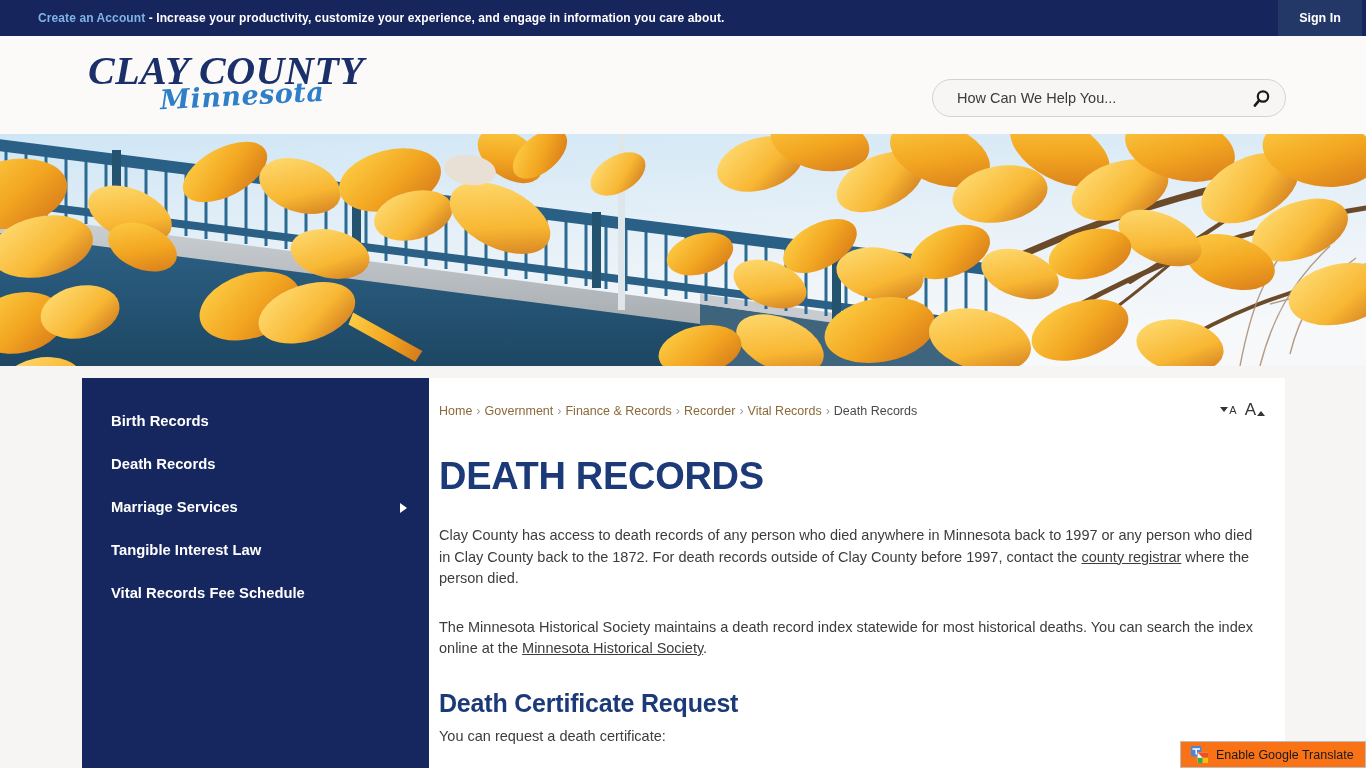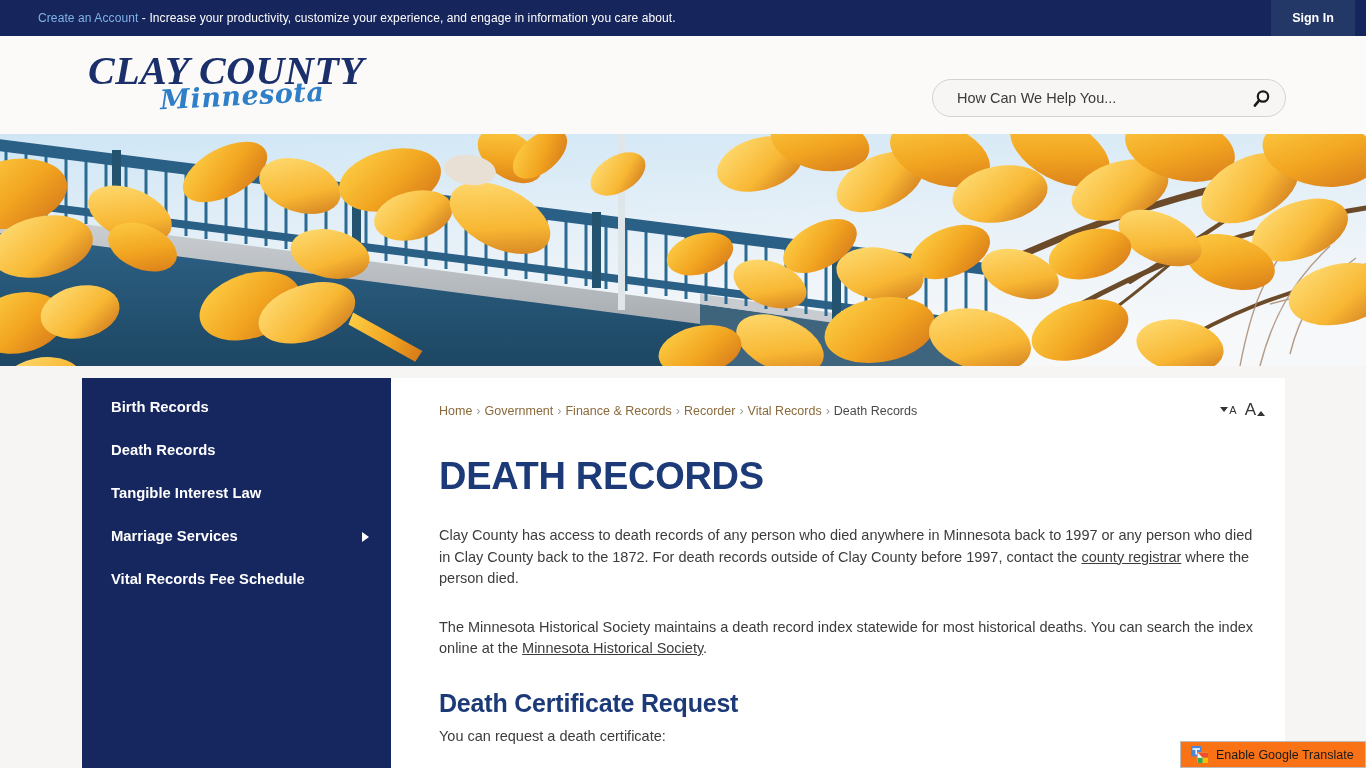--- a/index.html
+++ b/index.html
@@ -13,30 +13,30 @@
 
   
   .topbar {
     position: absolute; top: 0; left: 0;
     width: 1366px; height: 36px;
     background: #16255c;
     display: flex; align-items: center;
   }
   .topbar-msg {
     margin-left: 38px;
-    font-size: 12px; font-weight: normal;
+    font-size: 12px; font-weight: bold;
     color: #ffffff;
     letter-spacing: .1px;
     white-space: nowrap;
   }
   .topbar-msg .acct-link {
     color: #7fb3e8; text-decoration: none;
   }
   .signin-btn {
-    position: absolute; right: 11px; top: 0;
+    position: absolute; right: 4px; top: 0;
     height: 36px; width: 84px;
     background: #243868;
     color: #ffffff; font-size: 12.5px; font-weight: bold;
     display: flex; align-items: center; justify-content: center;
     cursor: pointer;
   }
 
   
   .header {
     position: absolute; top: 36px; left: 0;
@@ -119,23 +119,23 @@
     width: 1366px; height: 402px;
     background: #f7f5f3;
   }
   .content-card {
     position: absolute; left: 82px; top: 12px;
     width: 1203px; height: 390px;
     background: #ffffff;
   }
   .sidebar {
     position: absolute; left: 0; top: 0;
-    width: 309px; height: 390px;
+    width: 347px; height: 390px;
     background: #16265e;
-    padding-top: 8px;
+    padding-top: 22px;
   }
   .side-item {
     position: relative;
     display: block;
     height: 43px;
     line-height: 43px;
     padding-left: 29px; padding-right: 30px;
     color: #ffffff;
     font-size: 14.8px; font-weight: bold;
     text-decoration: none;
@@ -519,25 +519,25 @@
   <div class="content-card">
 
     <nav class="sidebar">
       <a class="side-item">
         <span>Birth Records</span>
       </a>
       <a class="side-item">
         <span>Death Records</span>
       </a>
       <a class="side-item">
-        <span>Tangible Interest Law</span>
+        <span>Marriage Services</span>
+        <span class="side-arrow"></span>
       </a>
       <a class="side-item">
-        <span>Marriage Services</span>
-        <span class="side-arrow"></span>
+        <span>Tangible Interest Law</span>
       </a>
       <a class="side-item">
         <span>Vital Records Fee Schedule</span>
       </a>
     </nav>
 
     <div class="maincol">
 
       <div class="crumbrow">
         <div class="breadcrumb">

